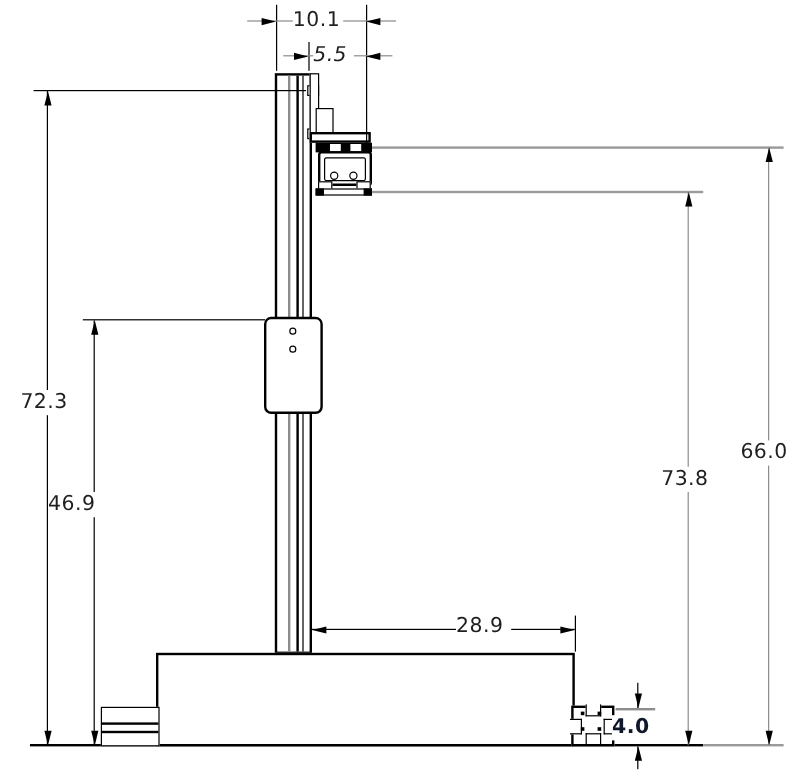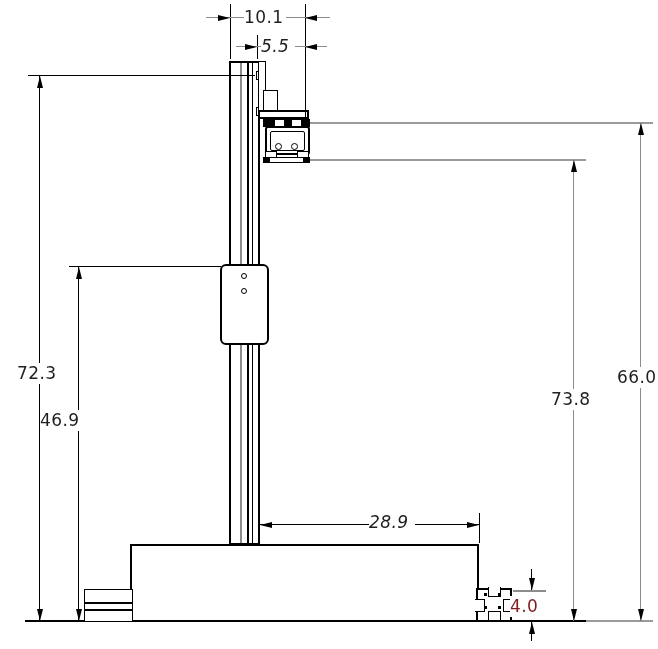--- a/index.html
+++ b/index.html
@@ -13,21 +13,21 @@
   .thin{border-width:1.5px;}
   .hole{position:absolute;width:7px;height:7px;border:1.5px solid #000;border-radius:50%;
         background:#fff;box-sizing:border-box;}
   .ar{position:absolute;width:0;height:0;z-index:5;}
   .ar-r{border-top:3px solid transparent;border-bottom:3px solid transparent;border-left:12px solid #000;}
   .ar-l{border-top:3px solid transparent;border-bottom:3px solid transparent;border-right:12px solid #000;}
   .ar-u{border-left:3px solid transparent;border-right:3px solid transparent;border-bottom:12px solid #000;}
   .ar-d{border-left:3px solid transparent;border-right:3px solid transparent;border-top:12px solid #000;}
   .lbl{position:absolute;font-size:17px;line-height:21px;color:#1f1f1f;background:#fff;
        text-align:left;z-index:6;letter-spacing:0.4px;}
-  .lbl.sel{color:#7f1d1d;}
+  .lbl.sel{color:#0f172a;font-weight:bold;}
   .z1{z-index:1}.z2{z-index:2}.z3{z-index:3}.z4{z-index:4}
   .blk{background:#000;}
   .notch{position:absolute;background:#fff;box-sizing:border-box;z-index:4;}
 </style>
 </head>
 <body>
 
 <div id="canvas">
 
   <div class="h z1" style="left:25px;top:620px;width:561px;height:2px;"></div>
@@ -98,31 +98,31 @@
   <div class="h gray z4" style="left:236px;top:46px;width:21px;"></div>
   <div class="h gray z4" style="left:257px;top:46px;width:48px;"></div>
   <div class="h gray z4" style="left:305px;top:46px;width:22px;"></div>
   <div class="ar ar-r" style="left:245px;top:43.5px;"></div>
   <div class="ar ar-l" style="left:305px;top:43.5px;"></div>
   <div class="lbl" style="left:261px;top:36px;width:34px;font-style:italic;">5.5</div>
 
   <div class="v z4" style="left:39px;top:75px;height:546px;"></div>
   <div class="ar ar-u" style="left:36.5px;top:76px;"></div>
   <div class="ar ar-d" style="left:36.5px;top:609px;"></div>
-  <div class="lbl" style="left:17px;top:325px;width:45px;margin-top:38px;">72.3</div>
+  <div class="lbl" style="left:17px;top:325px;width:45px;">72.3</div>
 
   <div class="v z4" style="left:78px;top:267px;height:354px;"></div>
   <div class="ar ar-u" style="left:75.5px;top:267px;"></div>
   <div class="ar ar-d" style="left:75.5px;top:609px;"></div>
   <div class="lbl" style="left:40px;top:410px;width:45px;">46.9</div>
 
   <div class="h z4" style="left:260px;top:524px;width:219px;"></div>
   <div class="ar ar-l" style="left:260px;top:521.5px;"></div>
   <div class="ar ar-r" style="left:467px;top:521.5px;"></div>
-  <div class="lbl" style="left:369px;top:512px;width:46px;font-style:italic;">28.9</div>
+  <div class="lbl" style="left:380px;top:512px;width:46px;">28.9</div>
 
   <div class="v gray z4" style="left:573px;top:160px;height:461px;"></div>
   <div class="ar ar-u" style="left:570.5px;top:160px;"></div>
   <div class="ar ar-d" style="left:570.5px;top:609px;"></div>
   <div class="lbl" style="left:551px;top:389px;width:45px;">73.8</div>
 
   <div class="v gray z4" style="left:640px;top:123px;height:498px;"></div>
   <div class="ar ar-u" style="left:637.5px;top:123px;"></div>
   <div class="ar ar-d" style="left:637.5px;top:609px;"></div>
   <div class="lbl" style="left:617px;top:367px;width:45px;">66.0</div>

